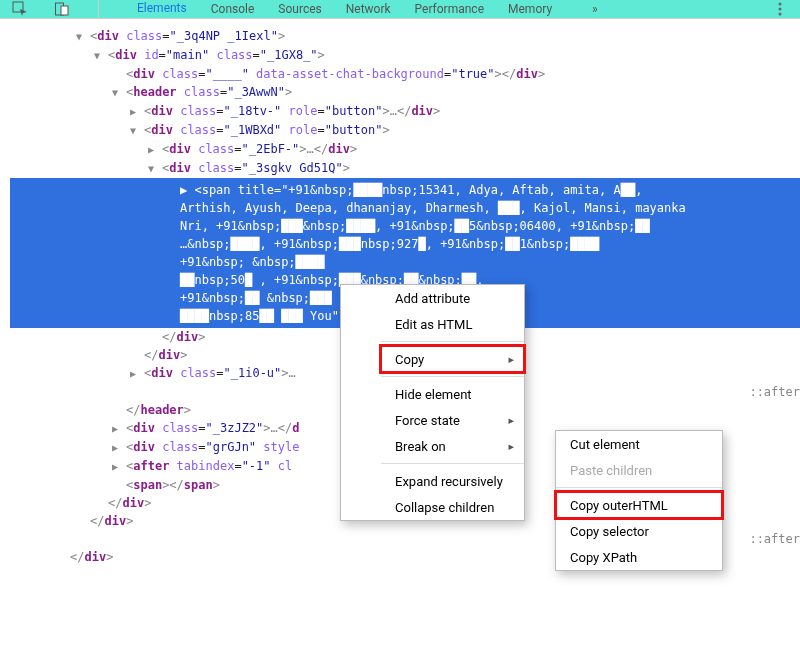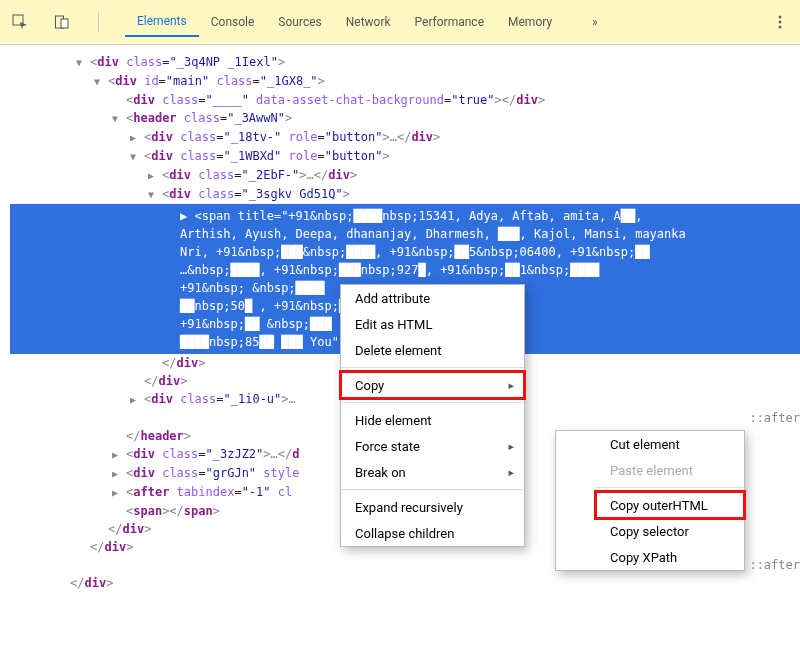--- a/index.html
+++ b/index.html
@@ -7,24 +7,24 @@
   body {
     width: 800px; height: 653px;
     font-family: "Segoe UI", Roboto, Arial, sans-serif;
     font-size: 12px;
     color: #333;
     background: #fff;
     overflow: hidden;
     position: relative;
   }
   .toolbar {
-    height: 45px;
+    height: 19px;
     display: flex; align-items: center;
     border-bottom: 1px solid #d0d0d0;
-    background: #fef9c3;
+    background: #5eead4;
     padding-left: 8px;
     gap: 18px;
   }
   .toolbar .tb-btn { width: 24px; height: 24px; display:flex; align-items:center; justify-content:center; color:#666; }
   .toolbar .sep { width:1px; height:20px; background:#ccc; margin:0 8px 0 6px; }
   .tabs { display:flex; align-items:stretch; height:30px; }
   .tab { padding: 0 12px; display:flex; align-items:center; color:#555; font-size:12px; }
   .tab.active { color:#1a73e8; border-bottom:2px solid #1a73e8; box-sizing:border-box; }
   .toolbar .more-tabs { padding:0 10px; color:#555; display:flex; align-items:center; }
   .toolbar .spacer { flex:1; }
@@ -57,22 +57,22 @@
   }
   .ctx-menu, .ctx-submenu {
     position:absolute;
     background:#fff;
     border:1px solid #bbb;
     box-shadow: 3px 4px 10px rgba(0,0,0,.25);
     font-family: "Segoe UI", Roboto, Arial, sans-serif;
     font-size:13px;
     color:#000;
   }
-  .ctx-menu { left:340px; top:284px; width:185px; }
-  .ctx-submenu { left:555px; top:430px; width:190px;padding-left:40px; }
+  .ctx-menu { left:340px; top:284px; width:185px;padding-left:40px; }
+  .ctx-submenu { left:555px; top:430px; width:168px; }
   .ctx-item {
     height:26px; display:flex; align-items:center;
     padding:0 14px; position:relative;
   }
   .ctx-item.has-sub::after {
     content:"▸"; position:absolute; right:10px; color:#555; font-size:11px;
   }
   .ctx-item.disabled { color:#aaa; }
   .ctx-sep { height:1px; background:#ddd; margin:4px 0; }
   .hl-red { outline:3px solid #e11; outline-offset:-1px; }
@@ -143,32 +143,31 @@
   <div class="line i2"><span class="punct">&lt;</span><span class="tag">span</span><span class="punct">&gt;&lt;/</span><span class="tag">span</span><span class="punct">&gt;</span></div>
   <div class="line i1"><span class="punct">&lt;/</span><span class="tag">div</span><span class="punct">&gt;</span></div>
   <div class="line i0"><span class="punct">&lt;/</span><span class="tag">div</span><span class="punct">&gt;</span></div>
   <div class="line pseudo" style="padding-left:70px;">::after</div>
   <div class="line" style="padding-left:60px;"><span class="punct">&lt;/</span><span class="tag">div</span><span class="punct">&gt;</span></div>
 </div>
 
 <div class="ctx-menu">
   <div class="ctx-item">Add attribute</div>
   <div class="ctx-item">Edit as HTML</div>
-  <div class="ctx-item">Delete element</div>
   <div class="ctx-sep"></div>
   <div class="ctx-item has-sub hl-red">Copy</div>
   <div class="ctx-sep"></div>
   <div class="ctx-item">Hide element</div>
   <div class="ctx-item has-sub">Force state</div>
   <div class="ctx-item has-sub">Break on</div>
   <div class="ctx-sep"></div>
   <div class="ctx-item">Expand recursively</div>
   <div class="ctx-item">Collapse children</div>
 </div>
 
 <div class="ctx-submenu">
   <div class="ctx-item">Cut element</div>
-  <div class="ctx-item disabled">Paste element</div>
+  <div class="ctx-item disabled">Paste children</div>
   <div class="ctx-sep"></div>
   <div class="ctx-item hl-red">Copy outerHTML</div>
   <div class="ctx-item">Copy selector</div>
   <div class="ctx-item">Copy XPath</div>
 </div>
 
 </body></html>

